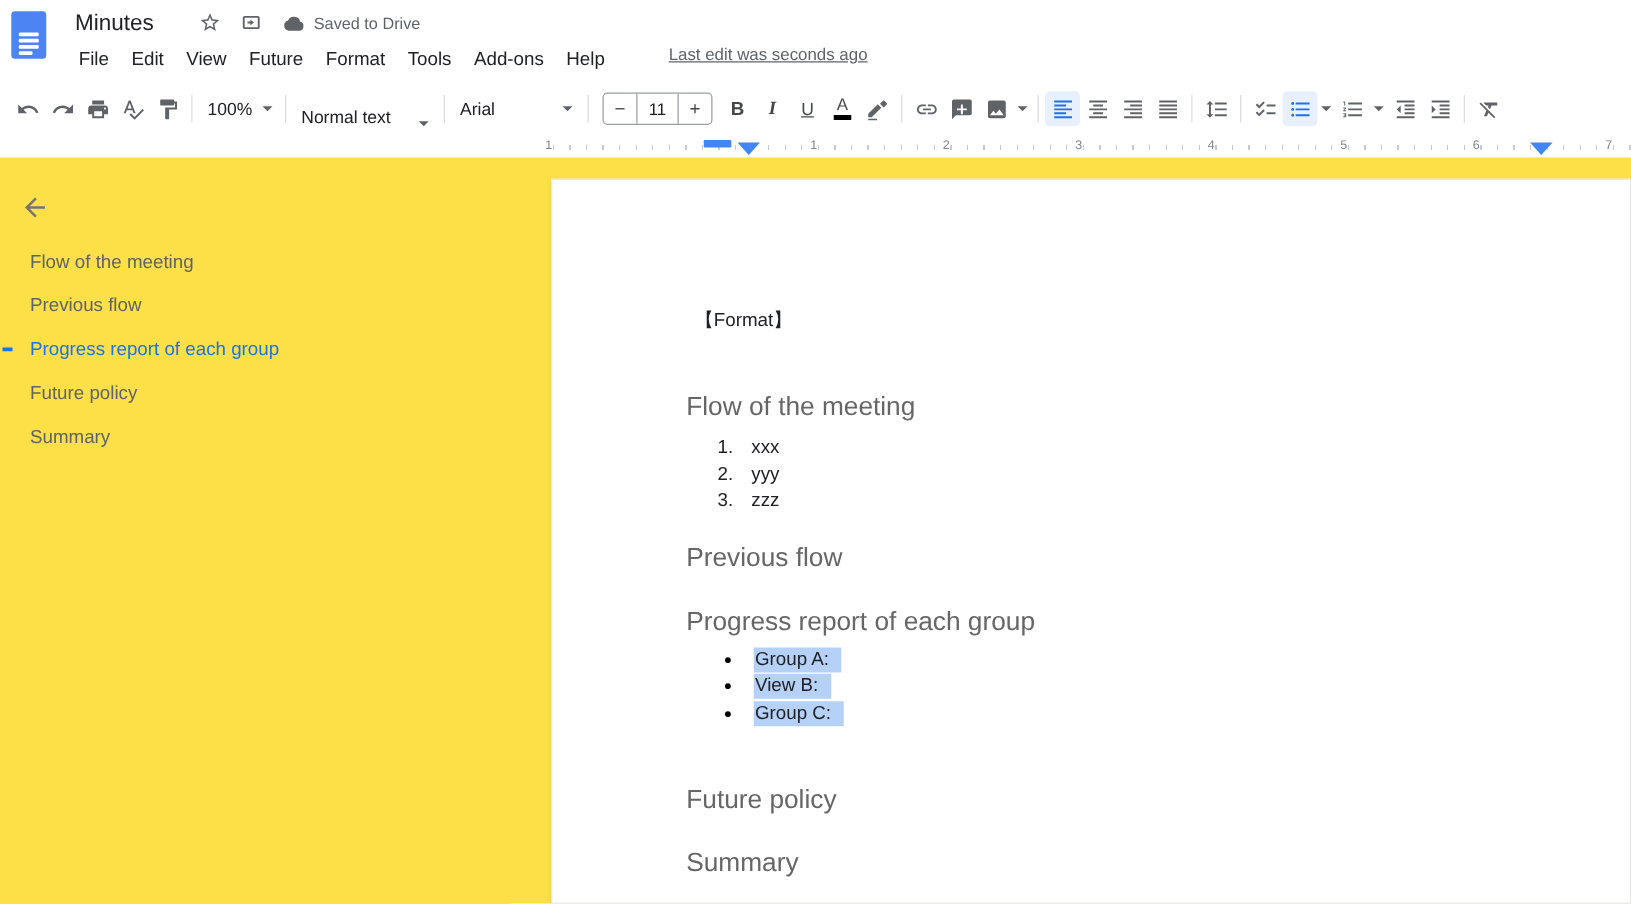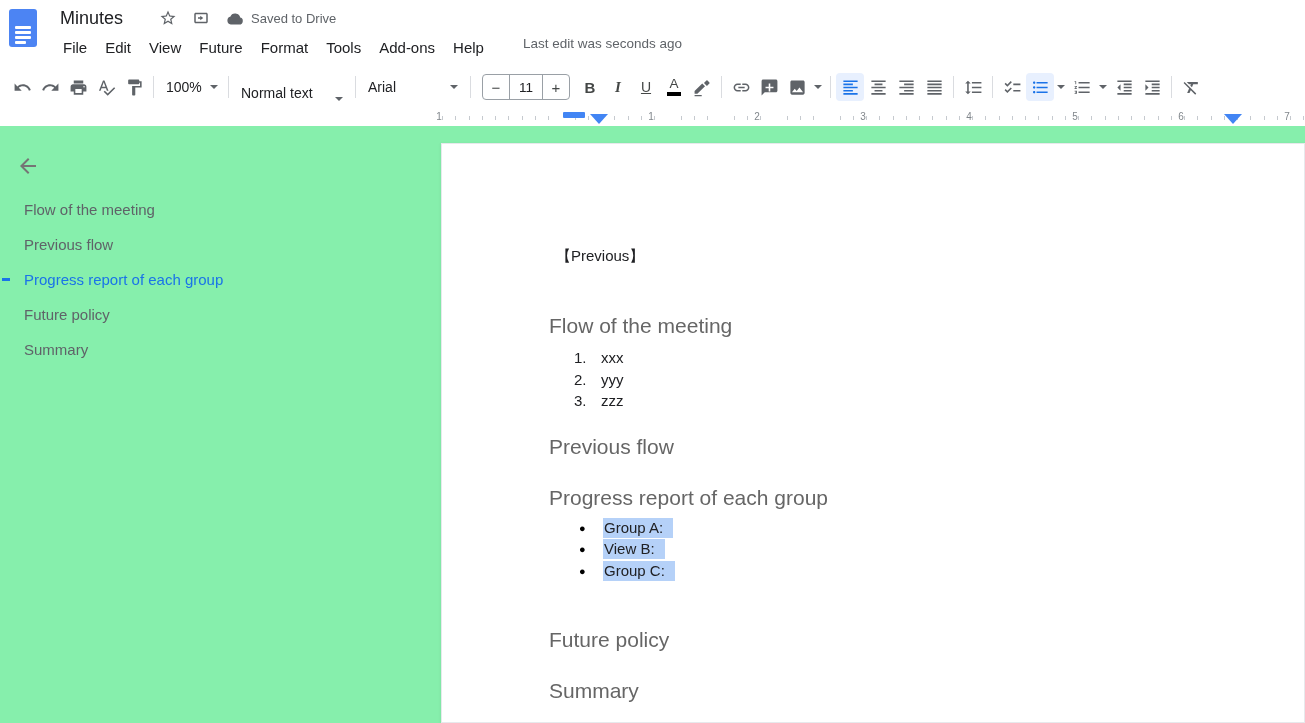--- a/index.html
+++ b/index.html
@@ -17,21 +17,21 @@
   .doc-title { position:absolute; left:60px; top:8px; font-size:18px; color:#202124; }
   .hd-ic { position:absolute; top:9px; width:20px; height:20px; color:#5f6368; cursor:pointer; }
   .hd-ic svg { width:18px; height:18px; fill:#5f6368; }
   .ic-star { left:159px; }
   .ic-folder { left:192px; }
   .ic-cloud { left:226px; top:10px; }
   .saved-status { position:absolute; left:251px; top:11px; font-size:13px; color:#5f6368; }
 
   .menubar { position:absolute; left:54px; top:36px; height:26px; display:flex; align-items:flex-start; }
   .menu-item { font-size:15px; color:#202124; padding:3px 9px; border-radius:4px; cursor:pointer; }
-  .last-edit { font-size:13.5px; color:#5f6368; margin-left:30px; cursor:pointer; }
+  .last-edit { font-size:13.5px; color:#5f6368; text-decoration:underline; margin-left:42px; cursor:pointer; }
 
   
   .toolbar { position:absolute; left:0; top:64px; width:1305px; height:46px; background:#fff; display:flex; align-items:center; padding-left:8px; }
   .tb-btn { width:28px; height:28px; border-radius:4px; display:flex; align-items:center; justify-content:center; flex:0 0 auto; cursor:pointer; }
   .tb-btn svg { width:19px; height:19px; fill:#5f6368; }
   .tb-btn.active { background:#e8f0fe; }
   .tb-btn.active svg { fill:#1a73e8; }
   .tb-sep { width:1px; height:22px; background:#dadce0; margin:0 5px; flex:0 0 auto; }
   .tb-select { display:flex; align-items:center; font-size:14px; color:#202124; height:28px; border-radius:4px; padding:0 7px; cursor:pointer; flex:0 0 auto; }
   .caret { width:0; height:0; border-left:4px solid transparent; border-right:4px solid transparent; border-top:4.5px solid #5f6368; margin-left:8px; flex:0 0 auto; }
@@ -52,21 +52,21 @@
   .ruler { position:absolute; left:430px; top:110px; width:875px; height:16px; background:#fff; }
   .ruler-ticks { position:absolute; left:0; top:6px; width:875px; height:4px;
      background:repeating-linear-gradient(to right, transparent 0px, transparent 12.25px, #c6cacf 12.25px, #c6cacf 13.25px); }
   .ruler-num { position:absolute; top:1px; width:14px; text-align:center; font-size:10px; color:#80868b; }
   .marker-rect { position:absolute; left:133px; top:2px; width:22px; height:6px; background:#4285f4; border-radius:1px; cursor:pointer; }
   .marker-tri { position:absolute; width:0; height:0; border-left:9px solid transparent; border-right:9px solid transparent; border-top:10px solid #4285f4; top:4px; cursor:pointer; }
   .tri-left { left:160px; }
   .tri-right { left:794px; }
 
   
-  .content { position:absolute; left:0; top:126px; width:1305px; height:597px; background:#86efac; }
+  .content { position:absolute; left:0; top:126px; width:1305px; height:597px; background:#fde047; }
 
   .outline { position:absolute; left:0; top:0; width:441px; height:597px; }
   .back-btn { position:absolute; left:16px; top:28px; width:24px; height:24px; cursor:pointer; }
   .back-btn svg { width:24px; height:24px; fill:#757575; }
   .outline-list { position:absolute; left:0; top:66px; width:441px; }
   .outline-item { position:relative; height:35px; display:flex; align-items:center; padding-left:24px; font-size:15px; color:#5f6368; cursor:pointer; }
   .outline-item.active { color:#1a73e8; font-weight:500; }
   .outline-item.active .dash { position:absolute; left:2px; top:16px; width:8px; height:3px; background:#1a73e8; }
 
   .page { position:absolute; left:441px; top:17px; width:864px; height:580px; background:#fff;
@@ -323,21 +323,21 @@
       <div class="outline-item">
         <span>Future policy</span>
       </div>
       <div class="outline-item">
         <span>Summary</span>
       </div>
     </div>
   </div>
 
   <div class="page">
-    <div class="doc-line" style="left:114px; top:103px;">【Previous】</div>
+    <div class="doc-line" style="left:114px; top:103px;">【Format】</div>
 
     <div class="doc-heading" style="left:107px; top:170px;">Flow of the meeting</div>
 
     <div class="num-list" style="top:203px;">
       <div class="num-row">
         <span class="num-marker">1.</span>
         <span>xxx</span>
       </div>
       <div class="num-row">
         <span class="num-marker">2.</span>

